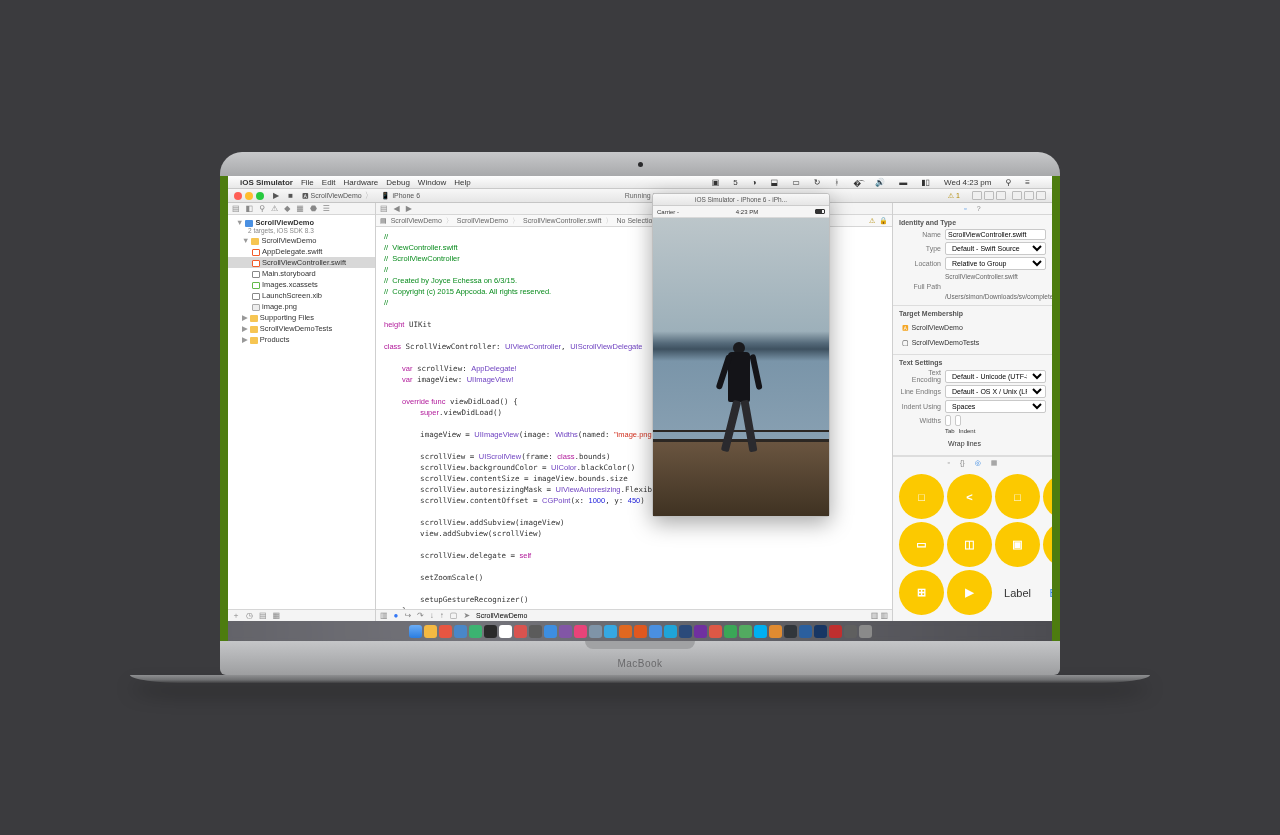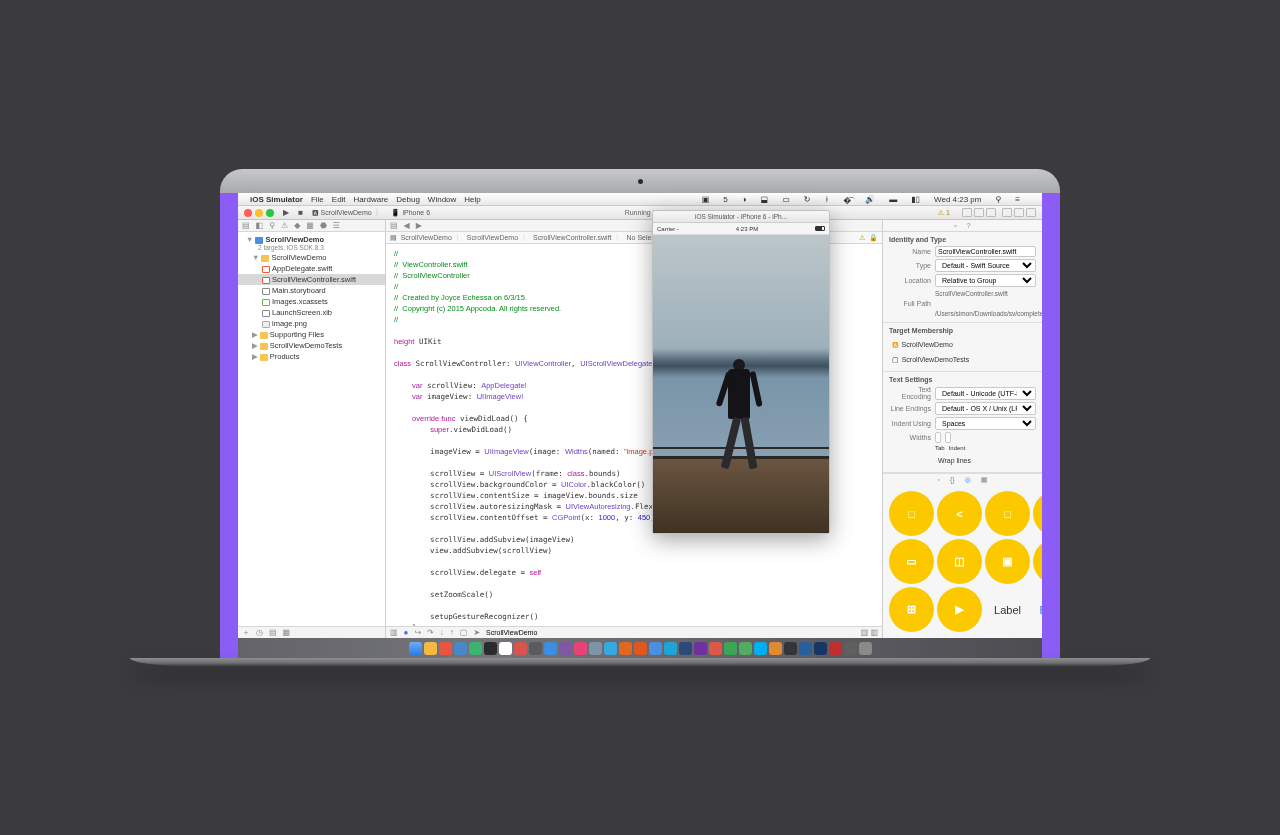--- a/index.html
+++ b/index.html
@@ -1,20 +1,20 @@
 <!DOCTYPE html>
 <html><head>
 <meta charset="utf-8">
 <style>
 *{margin:0;padding:0;box-sizing:border-box;font-family:-apple-system,"Helvetica Neue",Arial,sans-serif}
 body{background:#3b3b3e;width:1280px;height:835px;overflow:hidden;display:flex;align-items:center;justify-content:center}
 .macbook{width:840px;position:relative}
 .mb-top{height:24px;background:linear-gradient(#c7c8ca,#a8a9ab);border-radius:22px 22px 0 0;display:flex;align-items:center;justify-content:center}
 .cam{width:5px;height:5px;border-radius:50%;background:#2a2a2c}
-.mb-bezel{background:#8b5cf6;padding:0 18px}
+.mb-bezel{background:#4d7c0f;padding:0 8px}
 .screen{background:#f2f2f2;width:100%;height:465px;overflow:hidden;display:flex;flex-direction:column;font-size:8px;color:#333}
 .menubar{height:13px;background:linear-gradient(#fefefe,#e8e8e8);display:flex;align-items:center;padding:0 6px;border-bottom:1px solid #c9c9c9}
 .menubar .apple{margin-right:6px}
 .menubar span{margin-right:8px}
 .menubar .app{font-weight:600}
 .menubar .right{margin-left:auto;display:flex;gap:6px;align-items:center;font-family:monospace}
 .tb{height:14px;background:linear-gradient(#f7f7f7,#e6e6e6);display:flex;align-items:center;padding:0 6px;border-bottom:1px solid #c5c5c5}
 .tb .ctrl{width:8px;height:8px;border-radius:50%;margin-right:3px}
 .red{background:#ff5f56}.yel{background:#ffbd2e}.grn{background:#27c93f}
 .tb .run{margin-left:6px;margin-right:3px;color:#555}
@@ -418,14 +418,18 @@
                 <div class="arm r"></div>
               <div class="leg l"></div>
                 <div class="leg r"></div>
             </div>
           </div>
         </div>
       </div>
 
     </div>
   </div>
+  <div class="mb-bot">
+    <div class="notch"></div>
+    <div class="brand">MacBook</div>
+  </div>
   <div class="mb-foot"></div>
 </div>
 
 </body></html>

